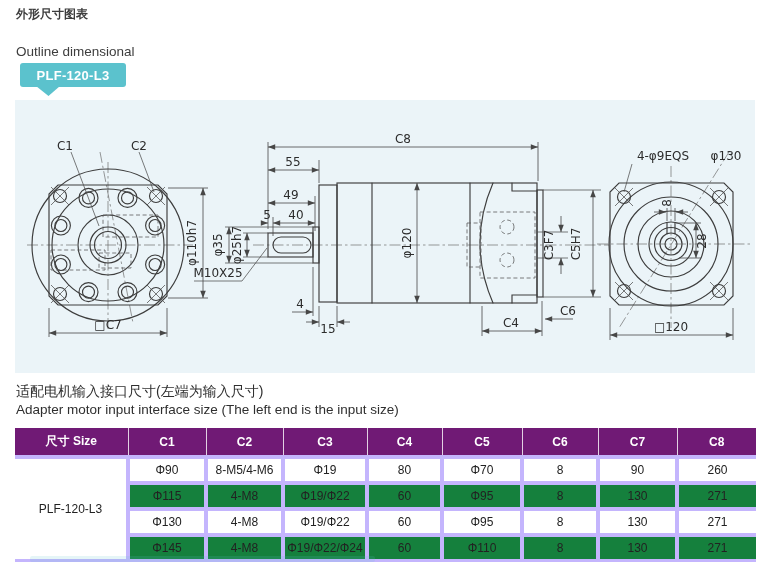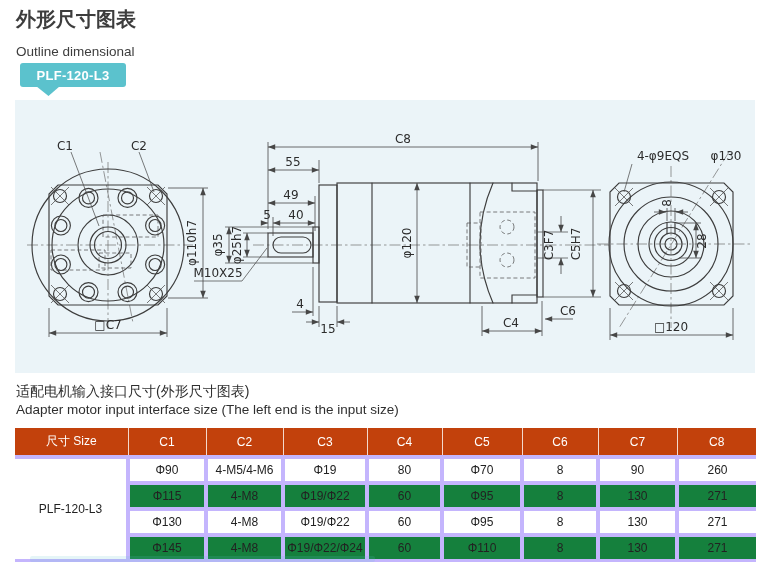--- a/index.html
+++ b/index.html
@@ -1,30 +1,30 @@
 <!DOCTYPE html>
 <html><head>
 <meta charset="utf-8">
 <style>
   html,body{margin:0;padding:0;background:#fff;}
   .page{position:relative;width:780px;height:562px;background:#ffffff;overflow:hidden;
         font-family:"Liberation Sans",sans-serif;color:#333;}
-  .title-zh{position:absolute;left:16px;top:6px;font-size:20px;font-weight:bold;color:#3d3d3d;}
+  .title-zh{position:absolute;left:16px;top:6px;font-size:12px;font-weight:bold;color:#3d3d3d;}
   .title-en{position:absolute;left:16px;top:44px;font-size:13.5px;color:#3d3d3d;}
   .badge{position:absolute;left:20px;top:63px;width:106px;height:24px;background:#5bc2cd;
          border-radius:3px;color:#fff;font-size:13px;font-weight:bold;display:flex;
          align-items:center;justify-content:center;letter-spacing:.3px;}
   .badge-tail{position:absolute;left:36px;top:86px;width:24px;height:10px;background:#5bc2cd;
               clip-path:polygon(0 0,100% 0,52% 100%);}
   .panel{position:absolute;left:15px;top:100px;width:740px;height:273px;background:#ebf4f8;}
   .sub-zh{position:absolute;left:16px;top:383px;font-size:14px;color:#2f2f2f;}
   .sub-en{position:absolute;left:16px;top:402px;font-size:13.5px;color:#2f2f2f;text-align:center;}
   table.tbl{position:absolute;left:15px;top:428px;width:741px;border-collapse:collapse;
             table-layout:fixed;font-size:12px;border-bottom:2px solid #8f999f;}
-  .tbl th{background:#c2410c;color:#fff;font-weight:normal;height:25px;
+  .tbl th{background:#701a75;color:#fff;font-weight:bold;height:25px;
           border-right:1px solid rgba(255,255,255,.8);}
   .tbl th:last-child{border-right:none;}
   .tbl td{height:20px;text-align:center;color:#222;border:4px solid #c4b5fd;background:#fff;}
   .tbl td:first-child{border-left:none;}
   .tbl td:last-child{border-right:none;}
   .tbl tr.alt td{background:#15803d;}
   .tbl td.model{background:#fff;}
   .next-sliver{position:absolute;left:30px;top:556px;width:345px;height:6px;
                background:rgba(91,194,205,.16);border-radius:2px;}
   
@@ -237,21 +237,21 @@
         <text class="dtx" x="711" y="60" text-anchor="middle">φ130</text>
 
         <line class="dim" x1="595" y1="208" x2="595" y2="240"></line>
         <line class="dim" x1="718" y1="208" x2="718" y2="240"></line>
         <line class="dim" x1="595" y1="235" x2="718" y2="235" marker-start="url(#ar)" marker-end="url(#ar)"></line>
         <text class="dtx" x="656" y="231" text-anchor="middle">□120</text>
       </g>
     </svg>
   </div>
 
-  <div class="sub-zh">适配电机输入接口尺寸(外形尺寸图表)</div>
+  <div class="sub-zh">适配电机输入接口尺寸(左端为输入尺寸)</div>
   <div class="sub-en">Adapter motor input interface size (The left end is the input size)</div>
 
   <table class="tbl">
     <colgroup>
       <col style="width:113px">
         <col style="width:78px">
         <col style="width:77px">
       <col style="width:84px">
         <col style="width:75px">
         <col style="width:80px">
@@ -269,21 +269,21 @@
         <th>C5</th>
         <th>C6</th>
         <th>C7</th>
         <th>C8</th>
       </tr>
     </thead>
     <tbody>
       <tr>
         <td class="model" rowspan="4">PLF-120-L3</td>
         <td>Φ90</td>
-        <td>4-M5/4-M6</td>
+        <td>8-M5/4-M6</td>
         <td>Φ19</td>
         <td>80</td>
         <td>Φ70</td>
         <td>8</td>
         <td>90</td>
         <td>260</td>
       </tr>
       <tr class="alt">
         <td>Φ115</td>
         <td>4-M8</td>

